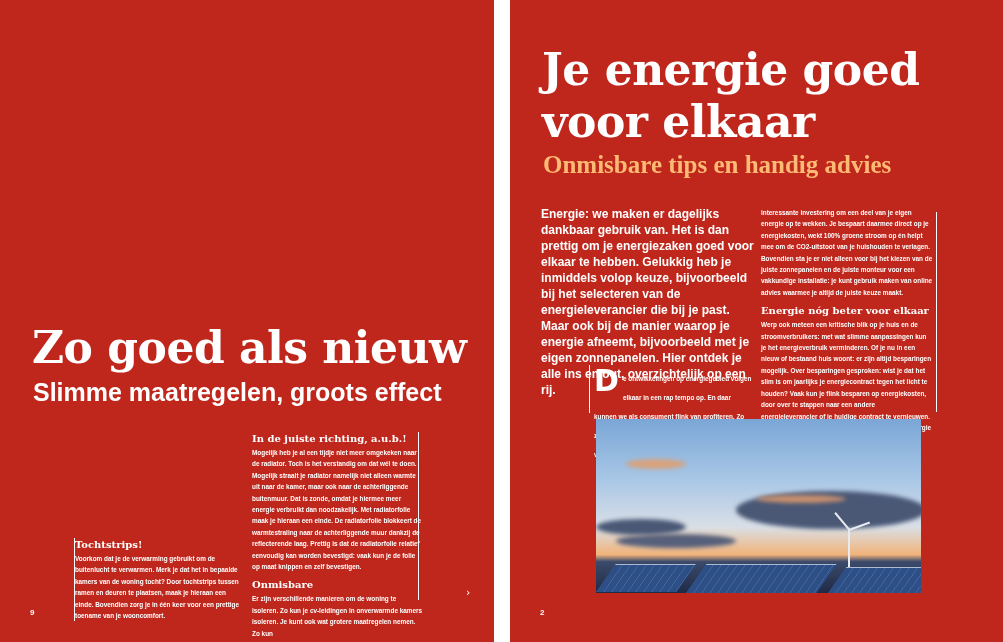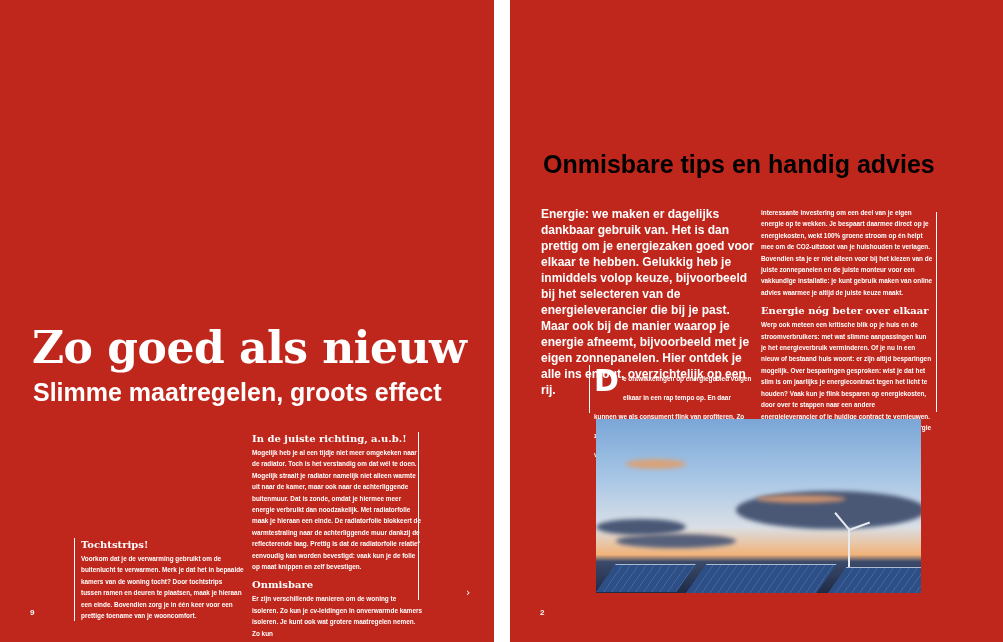--- a/index.html
+++ b/index.html
@@ -21,34 +21,34 @@
   .valve { position: absolute; left: 228px; top: 228px; width: 62px; height: 60px; border-radius: 50%;
     background: radial-gradient(circle at 50% 50%, #d7cfbf 0 16px, #b9a885 17px 22px, #eeeeee 23px 31px); box-shadow: 0 2px 5px rgba(0,0,0,0.3); }
   .logo { position: absolute; left: 220px; top: 19px; font-size: 8px; font-weight: bold; color: #d23a2e; letter-spacing: 0.2px; font-family: "Liberation Sans", sans-serif; }
   .logo .dot { display: inline-block; width: 7px; height: 7px; border-radius: 50%; background: #2a5bb6; vertical-align: -1px; margin: 0 1px; }
 
   .title-left { position: absolute; left: 32px; top: 326px; font-family: "DejaVu Serif", serif; font-weight: bold; font-size: 44px; color: #ffffff; letter-spacing: -0.5px; line-height: 1; text-align: right; }
   .subtitle-left { position: absolute; left: 33px; top: 380px; font-family: "Liberation Sans", sans-serif; font-size: 25px; color: #ffffff; line-height: 1; }
 
   .intro-left { position: absolute; left: 32px; top: 432px; width: 215px; font-family: "Liberation Sans", sans-serif; font-size: 11.3px; line-height: 16px; color: #ffffff; font-weight: bold; }
 
-  .box-tocht { position: absolute; left: 74px; top: 538px; width: 170px; border-left: 1px solid #ffffff; padding-left: 6px; color: #fff; }
+  .box-tocht { position: absolute; left: 74px; top: 538px; width: 170px; border-left: 1px solid #ffffff; padding-left: 0; color: #fff; }
   .col-mid-left { position: absolute; left: 252px; top: 432px; width: 172px; color: #fff; }
   .vline-left { position: absolute; left: 418px; top: 432px; width: 1px; height: 168px; background: #ffffff; }
 
   .h-sec { font-family: "DejaVu Serif", serif; font-weight: bold; font-size: 10px; color: #fff; line-height: 13px; margin-bottom: 2px; }
   .small { font-family: "Liberation Sans", sans-serif; font-size: 6.4px; line-height: 11.4px; color: #fff; font-weight: bold; }
   .mt { margin-top: 6px; }
 
   .page-num { position: absolute; font-size: 8px; color: #ffffff; font-weight: bold; font-family: "Liberation Sans", sans-serif; }
   .next-arrow { position: absolute; font-size: 11px; color: #fff; font-family: "DejaVu Sans", sans-serif; }
 
   
   .title-right { position: absolute; left: 32px; top: 44px; font-family: "DejaVu Serif", serif; font-weight: bold; font-size: 44px; color: #ffffff; line-height: 52px; letter-spacing: -0.5px; }
-  .subtitle-right { position: absolute; left: 33px; top: 152px; font-family: Liberation Sans, sans-serif; font-size: 25px; color: #000000; line-height: 1; }
+  .subtitle-right { position: absolute; left: 33px; top: 152px; font-family: Liberation Serif, serif; font-size: 25px; color: #fdba74; line-height: 1; }
   .intro-right { position: absolute; left: 31px; top: 206px; width: 215px; font-family: "Liberation Sans", sans-serif; font-size: 12px; line-height: 16px; color: #ffffff; font-weight: bold; }
   .col-right { position: absolute; left: 251px; top: 207px; width: 172px; color: #fff; }
   .vline-right { position: absolute; left: 426px; top: 212px; width: 1px; height: 200px; background: #fff; }
   .vline-drop { position: absolute; left: 79px; top: 365px; width: 1px; height: 48px; background: #fff; }
 
   .drop-para { position: absolute; left: 84px; top: 366px; width: 160px; color: #fff; }
   .dropcap { float: left; font-family: "DejaVu Sans", sans-serif; font-weight: bold; font-size: 30px; line-height: 26px; margin: 2px 4px 0 0; color: #fff; }
 
   .photo-solar { position: absolute; left: 86px; top: 419px; width: 325px; height: 174px; overflow: hidden;
     background: linear-gradient(180deg, #7aa6d6 0%, #a9c7e6 35%, #d9dfe6 62%, #f2b37a 78%, #3b4a6b 82%, #1f2a45 100%); }
@@ -79,27 +79,31 @@
   </div>
   <div class="vline-left"></div>
 
   <span class="next-arrow" style="left:466px; top:586px;">›</span>
   <span class="page-num" style="left:30px; top:608px;">9</span>
 </div>
 
 <div class="gutter"></div>
 
 <div class="page page-right">
+  <h1 class="title-right">
+    <span>Je energie goed</span><br>
+    <span>voor elkaar</span>
+  </h1>
   <h2 class="subtitle-right">Onmisbare tips en handig advies</h2>
 
   <p class="intro-right">Energie: we maken er dagelijks dankbaar gebruik van. Het is dan prettig om je energiezaken goed voor elkaar te hebben. Gelukkig heb je inmiddels volop keuze, bijvoorbeeld bij het selecteren van de energieleverancier die bij je past. Maar ook bij de manier waarop je energie afneemt, bijvoorbeeld met je eigen zonnepanelen. Hier ontdek je alle ins en out, overzichtelijk op een rij.</p>
 
   <div class="col-right">
     <div class="small">interessante investering om een deel van je eigen energie op te wekken. Je bespaart daarmee direct op je energiekosten, wekt 100% groene stroom op én helpt mee om de CO2-uitstoot van je huishouden te verlagen. Bovendien sta je er niet alleen voor bij het kiezen van de juiste zonnepanelen en de juiste monteur voor een vakkundige installatie: je kunt gebruik maken van online advies waarmee je altijd de juiste keuze maakt.</div>
-    <div class="h-sec mt">Energie nóg beter over elkaar</div>
+    <div class="h-sec mt">Energie nóg beter voor elkaar</div>
     <div class="small">Werp ook meteen een kritische blik op je huis en de stroomverbruikers: met wat slimme aanpassingen kun je het energieverbruik verminderen. Of je nu in een nieuw of bestaand huis woont: er zijn altijd besparingen mogelijk. Over besparingen gesproken: wist je dat het slim is om jaarlijks je energiecontract tegen het licht te houden? Vaak kun je flink besparen op energiekosten, door over te stappen naar een andere energieleverancier of je huidige contract te vernieuwen. Kortom: er zijn nu meer kansen dan ooit waar je energie van krijgt!</div>
   </div>
   <div class="vline-right"></div>
 
   <div class="vline-drop"></div>
   <div class="drop-para">
     <span class="dropcap">D</span>
     <span class="small">e ontwikkelingen op energiegebied volgen elkaar in een rap tempo op. En daar kunnen we als consument flink van profiteren. Zo zijn zonnepanelen de afgelopen jaren verder verbeterd en vormen ze een</span>
   </div>
 

